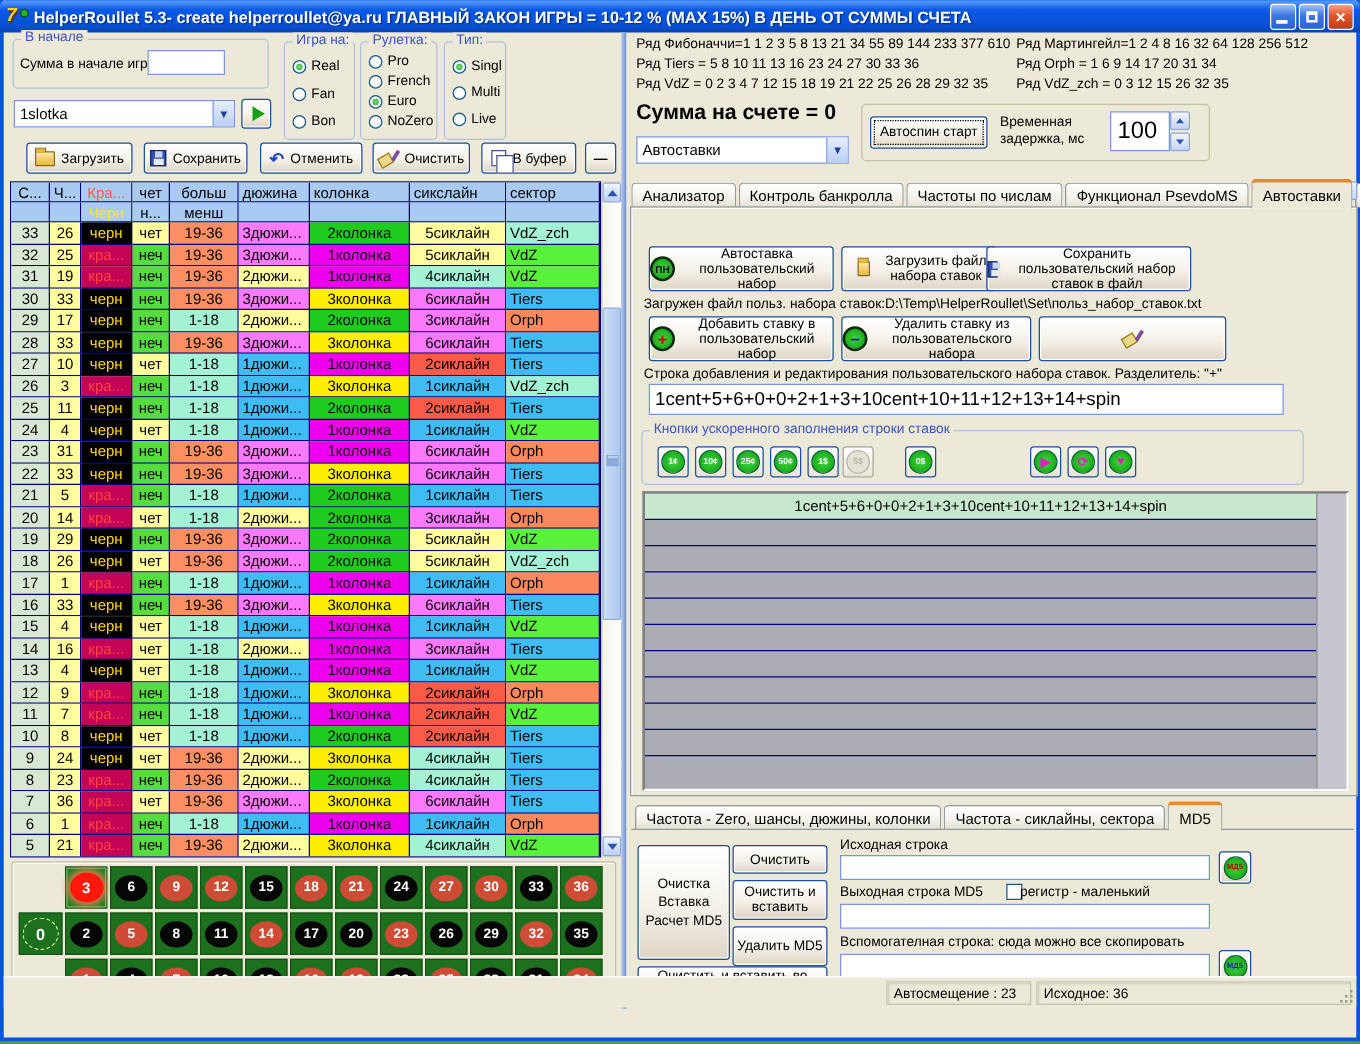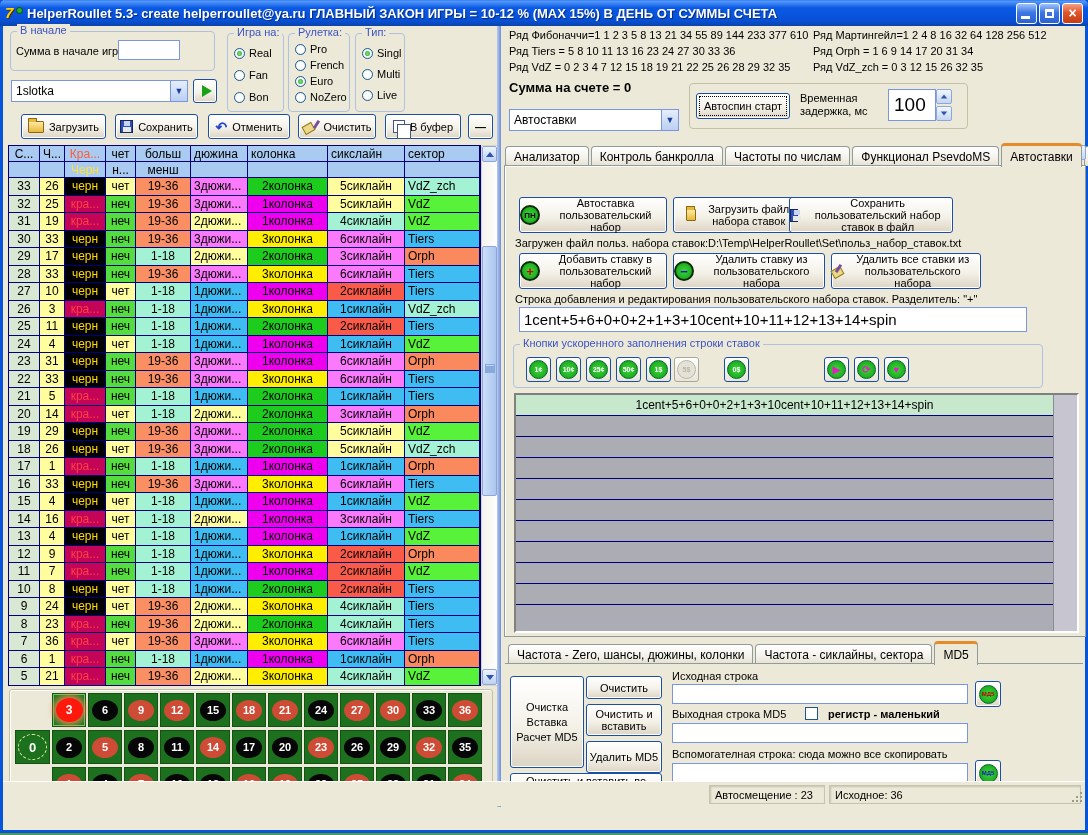--- a/index.html
+++ b/index.html
@@ -57,21 +57,21 @@
   .roval.blk{background:#060606;}
   .rcell.hl{background:radial-gradient(#3FA03F,#1D701D);box-shadow:inset 0 0 0 1px #66CC66;}
   .rcell.hl .roval{background:#FF190C;box-shadow:0 0 7px 2px #FF7A50;height:24px;min-width:27px;font-size:12px;}
   .rrow{position:absolute;display:flex;gap:2px;left:42px;}
   .zcell{position:absolute;left:5px;top:40px;width:35px;height:34px;background:#1D701D;border:1px solid #145214;display:flex;align-items:center;justify-content:center;}
   .zoval{width:29px;height:26px;border:1px dashed #D7F19B;border-radius:50%;color:#fff;font-size:13px;font-weight:bold;display:flex;align-items:center;justify-content:center;}
   
   #rpanel{position:absolute;left:499px;top:26px;width:586px;height:781px;}
   .series{position:absolute;font-size:11px;color:#000;white-space:nowrap;}
   .vdiv{position:absolute;left:494px;top:26px;width:4px;height:781px;background:linear-gradient(90deg,#B7C9EC,#6E8FD9);}
-  .sumtext{position:absolute;left:7px;top:54px;font-size:13px;font-weight:bold;text-align:center;}
+  .sumtext{position:absolute;left:7px;top:54px;font-size:17px;font-weight:bold;text-align:center;}
   .page{position:absolute;left:2px;top:139px;width:582px;height:472px;border:1px solid #919B9C;background:#ECE9D8;box-shadow:inset 1px 1px 0 #fff;}
   .lbl{position:absolute;font-size:11px;white-space:nowrap;}
   .bigedit{position:absolute;border:1px solid #7A96DF;background:#fff;font-size:15px;font-family:"Liberation Sans",sans-serif;padding:2px 4px;}
   
   .qbtn{width:25px;height:25px;border:1px solid #1C4FA1;border-radius:3px;background:linear-gradient(#FFFFFF,#E8E4D8);display:flex;align-items:center;justify-content:center;position:absolute;}
   .qcirc{width:19px;height:19px;border-radius:50%;background:radial-gradient(#3ED63E,#0F9B0F);border:1px solid #063;color:#fff;font-size:7px;font-weight:bold;display:flex;align-items:center;justify-content:center;}
   .qbtn.dis{border-color:#A8A89A;}
   .qbtn.dis .qcirc{background:#E4E2D6;border-color:#B8B6A8;color:#B8B6A8;}
   .qcirc.mag{color:#E020C0;font-size:10px;}
   
@@ -763,21 +763,20 @@
       <div class="xpb" style="left:14px;top:87px;width:148px;height:36px;">
         <span class="gcirc red">+</span>
         <span class="two">Добавить ставку в пользовательский набор</span>
       </div>
       <div class="xpb" style="left:168px;top:87px;width:152px;height:36px;">
         <span class="gcirc blu">−</span>
         <span class="two">Удалить ставку из пользовательского набора</span>
       </div>
       <div class="xpb" style="left:326px;top:87px;width:150px;height:36px;">
         <span class="brush-ic"></span>
-        <span class="two">Удалить все ставки из пользовательского набора</span>
       </div>
 
       <span class="lbl" style="left:10px;top:127px;">Строка добавления и редактирования пользовательского набора ставок. Разделитель: "+"</span>
       <input class="bigedit" style="left: 14px; top: 141px; width: 508px; height: 25px;" value="1cent+5+6+0+0+2+1+3+10cent+10+11+12+13+14+spin">
 
       <div class="gbox" style="left:8px;top:178px;width:530px;height:44px;">
         <span class="gtitle">Кнопки ускоренного заполнения строки ставок</span>
         <div id="quick-btns">
             <div class="qbtn" style="left: 12px; top: 12px;">
               <span class="qcirc">1¢</span>
@@ -853,21 +852,21 @@
       </div>
 
     <span class="lbl" style="left:170px;top:644px;">Исходная строка</span>
     <input class="tin" style="left: 170px; top: 658px; width: 296px; height: 20px;" value="">
     <div class="xpb" style="left:473px;top:655px;width:26px;height:26px;">
       <span class="md5circ" style="color:#C00000;">МД5</span>
     </div>
 
     <span class="lbl" style="left:170px;top:682px;">Выходная строка MD5</span>
     <span class="chk" style="left:303px;top:681px;"></span>
-    <span class="lbl" style="left:326px;top:682px;font-weight:bold;">регистр  - маленький</span>
+    <span class="lbl" style="left:314px;top:682px;">регистр  - маленький</span>
     <input class="tin" style="left: 170px; top: 697px; width: 296px; height: 20px;" value="">
 
     <span class="lbl" style="left:170px;top:722px;">Вспомогателная строка: сюда можно все скопировать</span>
     <input class="tin" style="left: 170px; top: 737px; width: 296px; height: 20px;" value="">
     <div class="xpb" style="left:473px;top:734px;width:26px;height:26px;">
       <span class="md5circ" style="color:#1515C8;">МД5</span>
     </div>
   </div>
 
   <div id="statusbar">

